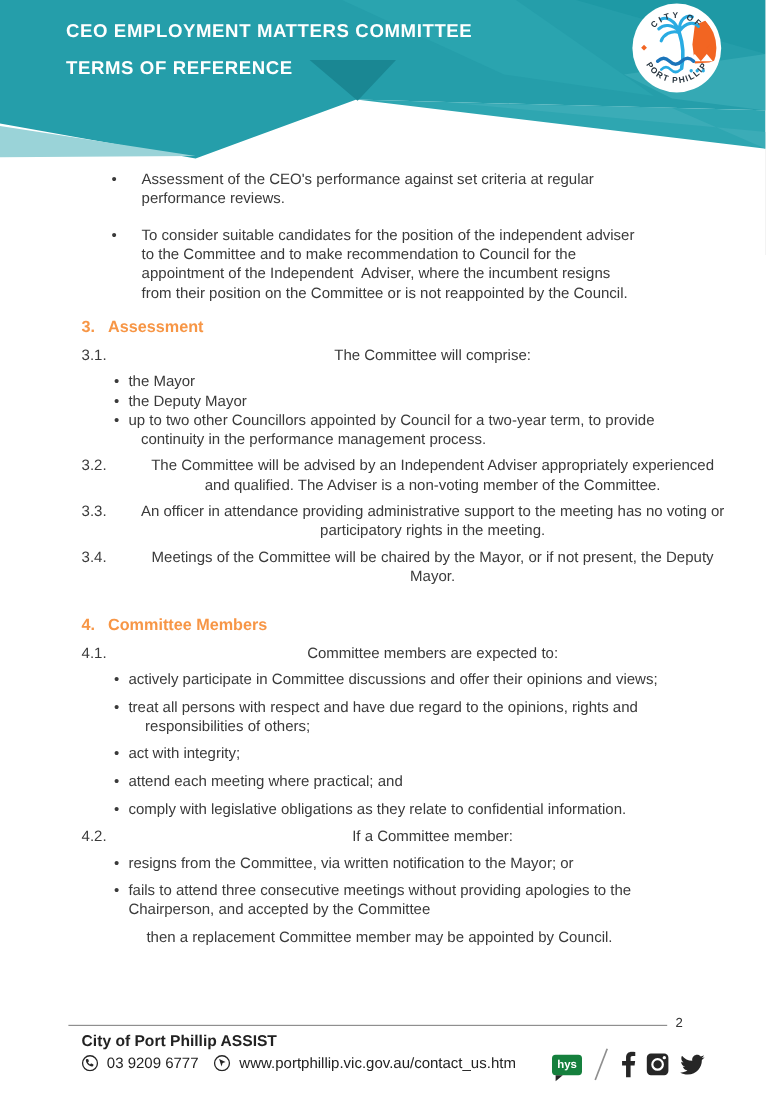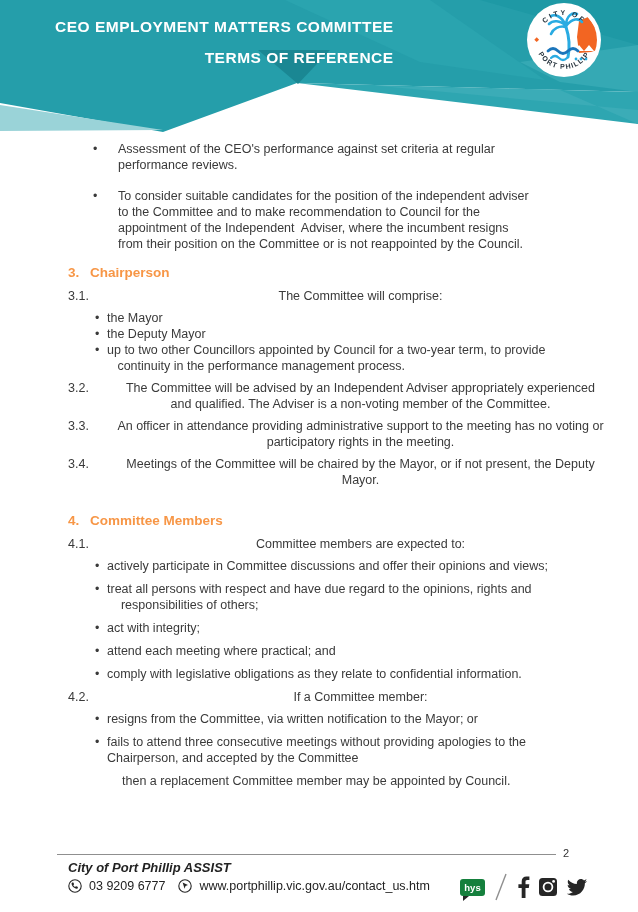--- a/index.html
+++ b/index.html
@@ -6,21 +6,21 @@
   html,body { background:#e8e8e8; }
   .page {
     position:relative; width:638px; height:912px; background:#ffffff;
     margin:0 auto; overflow:hidden;
     font-family:"Liberation Sans", sans-serif; color:#3a3a3a;
   }
   
   .hdr-svg { position:absolute; top:0; left:0; display:block; }
   .hdr-titles { position:absolute; top:19px; left:55px; color:#ffffff; }
   .hdr-line { font-weight:bold; font-size:15.5px; letter-spacing:0.5px; line-height:1; }
-  .hdr-line + .hdr-line { margin-top:15px;text-align:right; }
+  .hdr-line + .hdr-line { margin-top:15px; }
   .logo-wrap { position:absolute; top:1px; left:524px; width:84px; height:84px; }
   
   .content { position:absolute; top:141px; left:68px; width:560px; font-size:12.5px; line-height:16px; }
   .t { white-space:pre-wrap; }
   .b-intro { display:flex; margin-bottom:15px; }
   .b-intro .dot { flex:0 0 25px; margin-left:25px; }
   .b-intro:nth-of-type(2) { margin-bottom:4px; }
   .sec-h { display:flex; font-weight:bold; font-size:13.5px; line-height:17px; margin:12px 0 7px 0; }
   .sec-h .num { flex:0 0 22px; }
   .sec4 { margin-top:24px; }
@@ -29,21 +29,21 @@
   .item .txt { flex:1;text-align:center; }
   .blist { margin:3px 0 6px 27px; }
   .blt { display:flex; }
   .blt .dot { flex:0 0 12px; }
   .loose .blt { margin-bottom:7px; }
   .tail { margin:4px 0 0 27px; }
   
   .f-rule { position:absolute; top:854px; left:57px; width:499px; border-top:1px solid #8f8f8f; }
   .f-page { position:absolute; top:847px; left:563px; font-size:11px; color:#333; }
   .f-left { position:absolute; top:860px; left:68px; color:#222; }
-  .f-org { font-weight:bold; font-size:13px; margin-bottom:4px;font-style:italic; }
+  .f-org { font-weight:bold; font-size:13px; margin-bottom:4px; }
   .f-row { display:flex; gap:7px; font-size:12.5px; }
   .cicon { display:inline-flex; align-items:center; justify-content:center; }
   .f-social { position:absolute; top:873px; left:460px; display:flex; align-items:center; gap:8px; }
   .hys {
     position:relative; width:25px; height:17px; background:#15803d; border-radius:3px;
     color:#fff; font-weight:bold; font-size:9.5px; display:flex; align-items:center; justify-content:center;
   }
   .hys::after {
     content:""; position:absolute; left:3px; bottom:-5px;
     border-left:6px solid #262626; border-bottom:5px solid transparent;
@@ -113,21 +113,21 @@
     <div class="b-intro">
       <span class="dot">•</span>
       <span class="t">To consider suitable candidates for the position of the independent adviser
 to the Committee and to make recommendation to Council for the
 appointment of the Independent  Adviser, where the incumbent resigns
 from their position on the Committee or is not reappointed by the Council.</span>
     </div>
 
     <div class="sec-h" style="color:#F79646">
       <span class="num">3.</span>
-      <span>Chairperson</span>
+      <span>Assessment</span>
     </div>
 
     <div class="item">
       <span class="num">3.1.</span>
       <span class="txt t">The Committee will comprise:</span>
     </div>
     <div class="blist">
       <div class="blt">
         <span class="dot">•</span>
         <span class="t">the Mayor</span>

